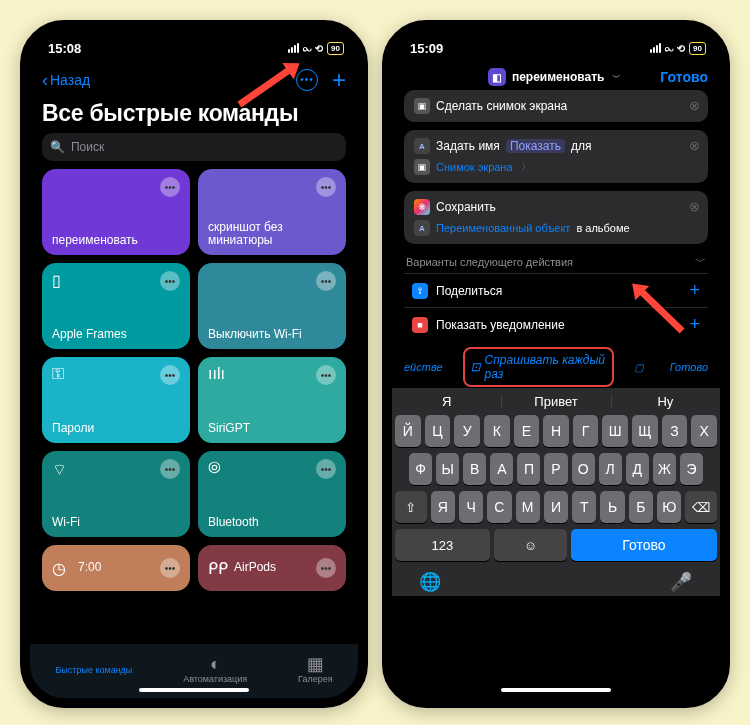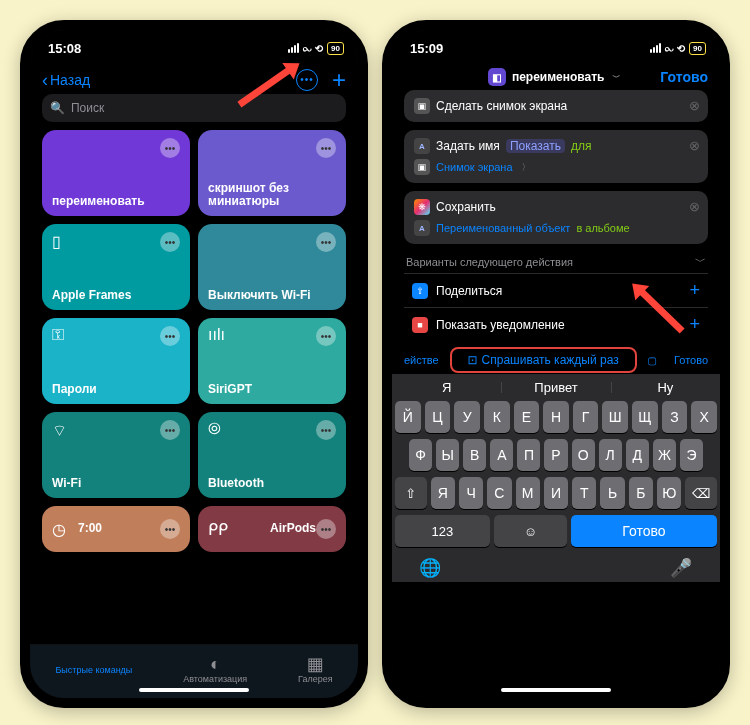--- a/index.html
+++ b/index.html
@@ -142,21 +142,21 @@
     position:relative;
   }
   .tile .top { display:flex;justify-content:space-between;align-items:flex-start;}
   .tile .ic { font-size:16px; width:22px;}
   .tile .more {
     width:20px;height:20px;border-radius:50%;
     background:rgba(255,255,255,.35);
     display:flex;align-items:center;justify-content:center;
     font-size:10px;color:#333;
   }
-  .tile .name { font-size:12px; font-weight:700; line-height:1.1;}
+  .tile .name { font-size:12px; font-weight:400; line-height:1.1;}
   .tile.half { height:46px; }
   .tile.half .top{height:100%;align-items:center;}
   .tabbar {
     margin-top:auto;
     height:54px;
     background:rgba(16,24,32,.94);
     border-top:1px solid #111;
     display:flex;
     justify-content:space-around;
     align-items:center;
@@ -194,21 +194,21 @@
     padding:8px 10px;
     position:relative;
   }
   .act .row1{display:flex;align-items:center;gap:6px;}
   .act .sq{width:16px;height:16px;border-radius:4px;display:inline-flex;align-items:center;justify-content:center;font-size:9px;}
   .sq.gray{background:#555;}
   .sq.var{background:#444;color:#9fb8ff;font-size:8px;font-weight:700;}
   .sq.photos{background:linear-gradient(135deg,#ff8a00,#e52e71,#52e5ff);}
   .act .close{position:absolute;right:8px;top:8px;color:#666;font-size:13px;}
   .act .link{color:var(--blue);}
-  .act .dim{color:#84cc16;}
+  .act .dim{color:#ffffff;}
   .act .pill-cursor{background:#3a3a5e;color:#8ea0ff;border-radius:4px;padding:0 4px;}
   .act .line2{display:flex;align-items:center;gap:6px;margin-top:5px;font-size:11px;}
   .act .chev-sm{color:#888;font-size:9px;margin-left:3px;}
 
   .next-label {
     margin:10px 14px 4px;
     font-size:11px;color:#8e8e93;
     display:flex;justify-content:space-between;align-items:center;
   }
   .nextrow {
@@ -217,22 +217,23 @@
     border-top:0.5px solid #2a2a2a;
   }
   .nextrow .lt{display:flex;align-items:center;gap:8px;font-size:12px;}
   .nextrow .sqn{width:16px;height:16px;border-radius:4px;display:inline-flex;align-items:center;justify-content:center;font-size:9px;}
   .sqn.blue{background:#0a84ff;}
   .sqn.red{background:#e84545;}
   .nextrow .plus2{color:var(--blue);font-size:18px;font-weight:300;}
 
   .shortcut-bar {
     margin:6px 6px 0;
-    display:flex;align-items:center;gap:5px;
+    display:flex;align-items:center;gap:14px;
     position:relative;
+    font-style:italic;
   }
   .sb-edge{color:var(--blue);font-size:11px;padding:0 6px;}
   .sb-mid{
     flex:1;border:2.5px solid #e0443c;border-radius:8px;
     color:var(--blue);padding:4px 6px;font-weight:500;font-size:12px;
     display:flex;align-items:center;gap:4px;justify-content:center;
     background:rgba(0,0,0,.2);
   }
   .arrow-red2{
     position:absolute; top:278px; right:30px; z-index:60;
@@ -319,20 +320,21 @@
         <span class="circ-dots">•••</span>
         <span class="plus">+</span>
       </div>
     </div>
 
     <div class="arrow-red1">
       <div class="shaft"></div>
         <div class="head"></div>
     </div>
 
+    <h1 class="page-title">Все быстрые команды</h1>
 
     <div class="search">
       <span class="mag">🔍</span>
       <span>Поиск</span>
     </div>
 
     <div class="grid" id="tile-grid">
         <div class="tile" style="background: rgb(112, 56, 214);">
           <div class="top">
             <span class="ic"><span class="layers"><i></i></span></span>
@@ -392,21 +394,21 @@
         <div class="tile half" style="background: rgb(192, 126, 90);">
           <div class="top">
             <span class="ic">◷</span>
             <span class="name" style="flex:1;margin-left:4px;">7:00</span>
             <span class="more">•••</span>
           </div>
         </div>
         <div class="tile half" style="background: rgb(130, 59, 69);">
           <div class="top">
             <span class="ic">ᑭᑭ</span>
-            <span class="name" style="flex:1;margin-left:16px;text-align:right;">AirPods</span>
+            <span class="name" style="flex:1;margin-left:4px;">AirPods</span>
             <span class="more">•••</span>
           </div>
         </div>
       </div>
 
     <div class="tabbar">
       <div class="tab active">
         <span class="ig"><span class="layers"><i></i></span></span>
         <span>Быстрые команды</span>
       </div>

